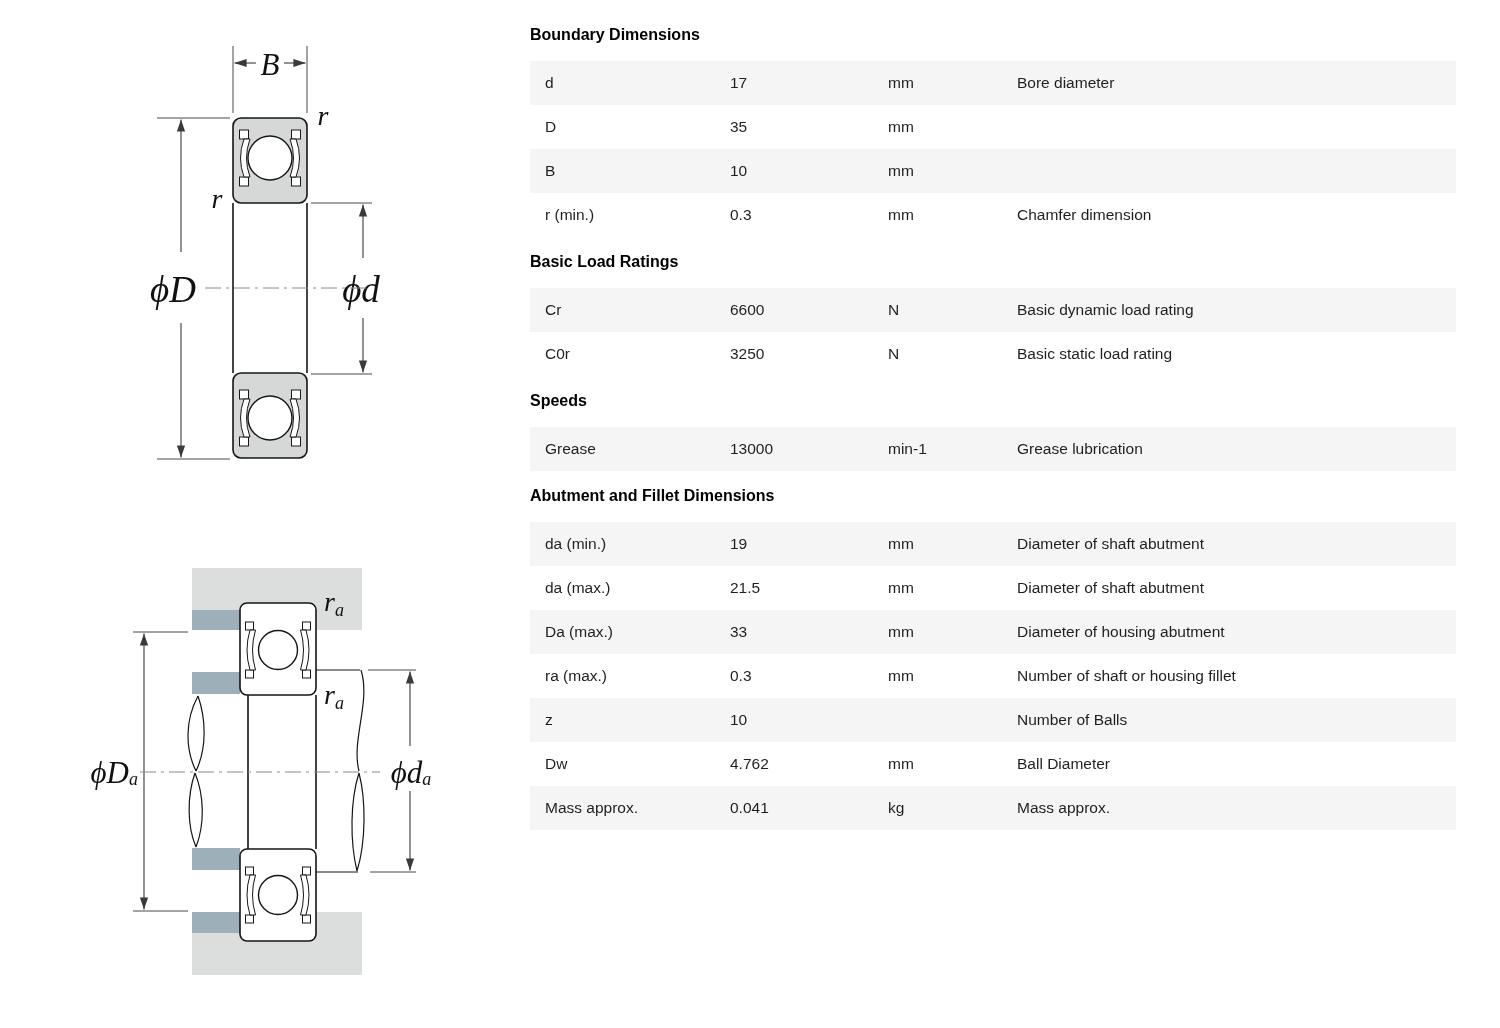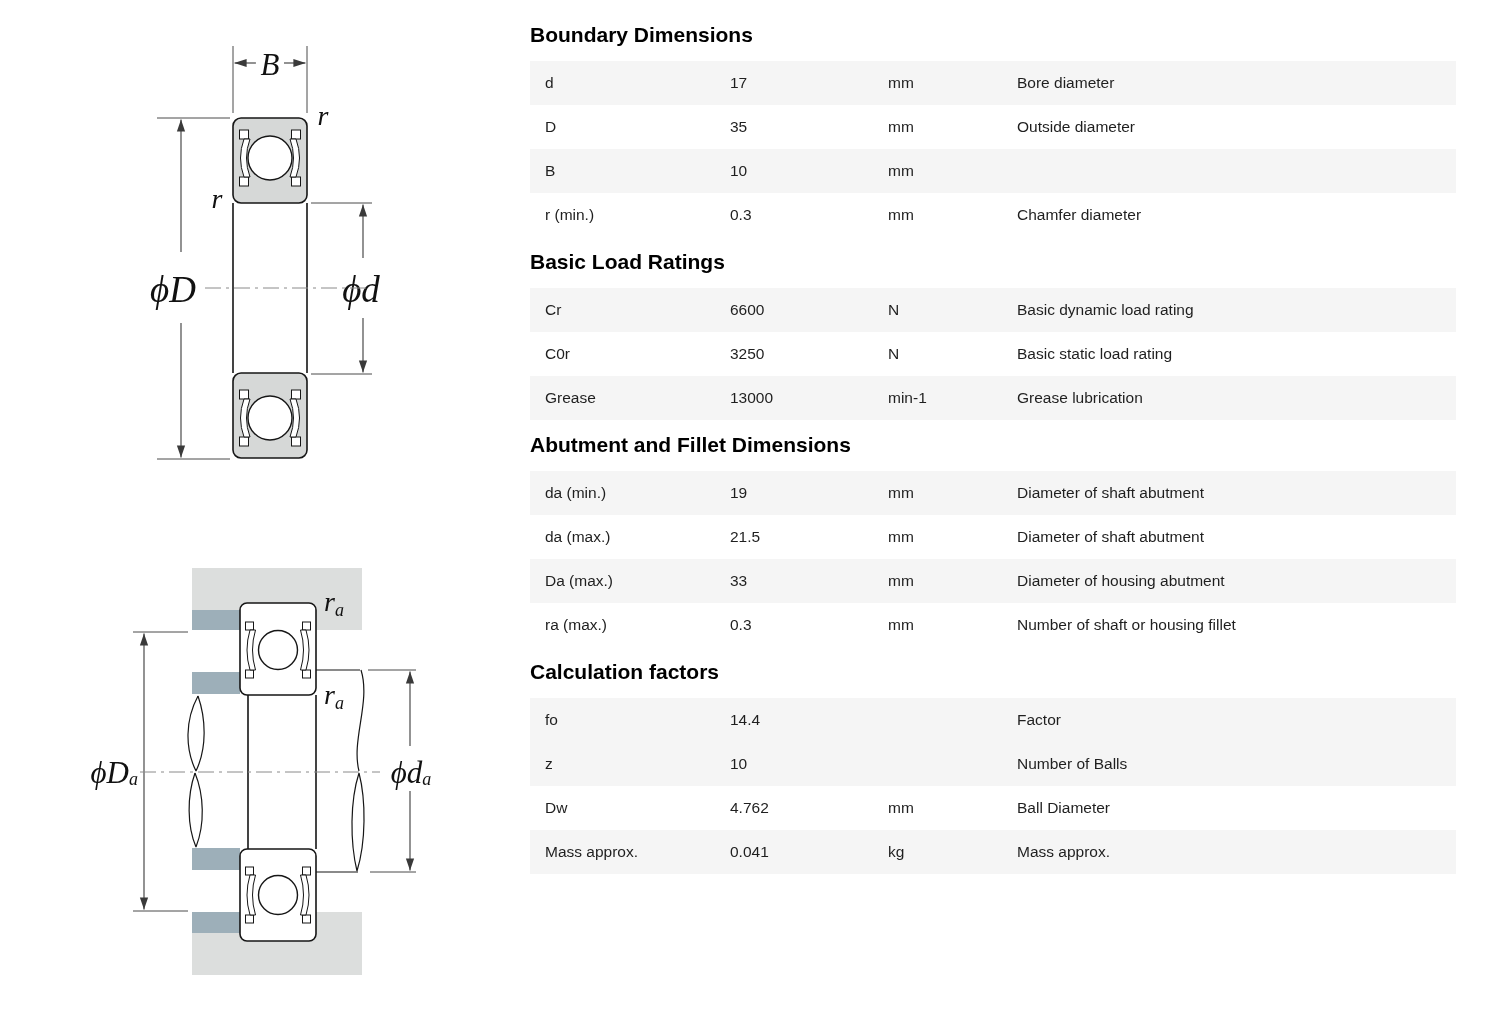--- a/index.html
+++ b/index.html
@@ -18,21 +18,21 @@
   .center{stroke:#8a8a8a;stroke-width:1;stroke-dasharray:16 5 3 5;fill:none;}
   .housing{fill:#dcdedd;}
   .abut{fill:#9dafb9;}
   .brk{fill:none;stroke:#161616;stroke-width:1.2;}
   .lbl{font-family:"Liberation Serif",serif;font-style:italic;fill:#111;}
   .sz31{font-size:31px;} .sz36{font-size:37px;} .sz28{font-size:28px;}
   .sub{font-size:18px;}
 
   
   #specs{position:absolute;left:530px;top:25px;width:926px;}
-  .section-title{font-size:21px;line-height:19px;font-weight:700;color:#000;
+  .section-title{font-size:16px;line-height:19px;font-weight:700;color:#000;
                  margin:15px 0 17px 0;}
   .section:first-child .section-title{margin-top:0;}
   .rows .row{display:flex;align-items:center;height:44px;font-size:15.5px;}
   .rows .row:nth-child(odd){background:#f5f5f5;}
   .c1{width:185px;padding-left:15px;box-sizing:content-box;}
   .c2{width:158px;}
   .c3{width:129px;}
   .c4{flex:1;}
 </style>
 </head>
@@ -158,32 +158,31 @@
       <div class="row">
         <span class="c1">d</span>
         <span class="c2">17</span>
         <span class="c3">mm</span>
         <span class="c4">Bore diameter</span>
       </div>
       <div class="row">
         <span class="c1">D</span>
         <span class="c2">35</span>
         <span class="c3">mm</span>
-        <span class="c4">Outside diameter</span>
       </div>
       <div class="row">
         <span class="c1">B</span>
         <span class="c2">10</span>
         <span class="c3">mm</span>
       </div>
       <div class="row">
         <span class="c1">r (min.)</span>
         <span class="c2">0.3</span>
         <span class="c3">mm</span>
-        <span class="c4">Chamfer diameter</span>
+        <span class="c4">Chamfer dimension</span>
       </div>
     </div>
   </div>
 
   <div class="section">
     <h2 class="section-title">Basic Load Ratings</h2>
     <div class="rows">
       <div class="row">
         <span class="c1">Cr</span>
         <span class="c2">6600</span>
@@ -193,20 +192,21 @@
       <div class="row">
         <span class="c1">C0r</span>
         <span class="c2">3250</span>
         <span class="c3">N</span>
         <span class="c4">Basic static load rating</span>
       </div>
     </div>
   </div>
 
   <div class="section">
+    <h2 class="section-title">Speeds</h2>
     <div class="rows">
       <div class="row">
         <span class="c1">Grease</span>
         <span class="c2">13000</span>
         <span class="c3">min-1</span>
         <span class="c4">Grease lubrication</span>
       </div>
     </div>
   </div>
 
@@ -233,31 +233,20 @@
       </div>
       <div class="row">
         <span class="c1">ra (max.)</span>
         <span class="c2">0.3</span>
         <span class="c3">mm</span>
         <span class="c4">Number of shaft or housing fillet</span>
       </div>
     </div>
   </div>
 
-  <div class="section">
-    <h2 class="section-title">Calculation factors</h2>
-    <div class="rows">
-      <div class="row">
-        <span class="c1">fo</span>
-        <span class="c2">14.4</span>
-        <span class="c3"></span>
-        <span class="c4">Factor</span>
-      </div>
-    </div>
-  </div>
 
   <div class="section">
     <div class="rows">
       <div class="row">
         <span class="c1">z</span>
         <span class="c2">10</span>
         <span class="c3"></span>
         <span class="c4">Number of Balls</span>
       </div>
       <div class="row">

